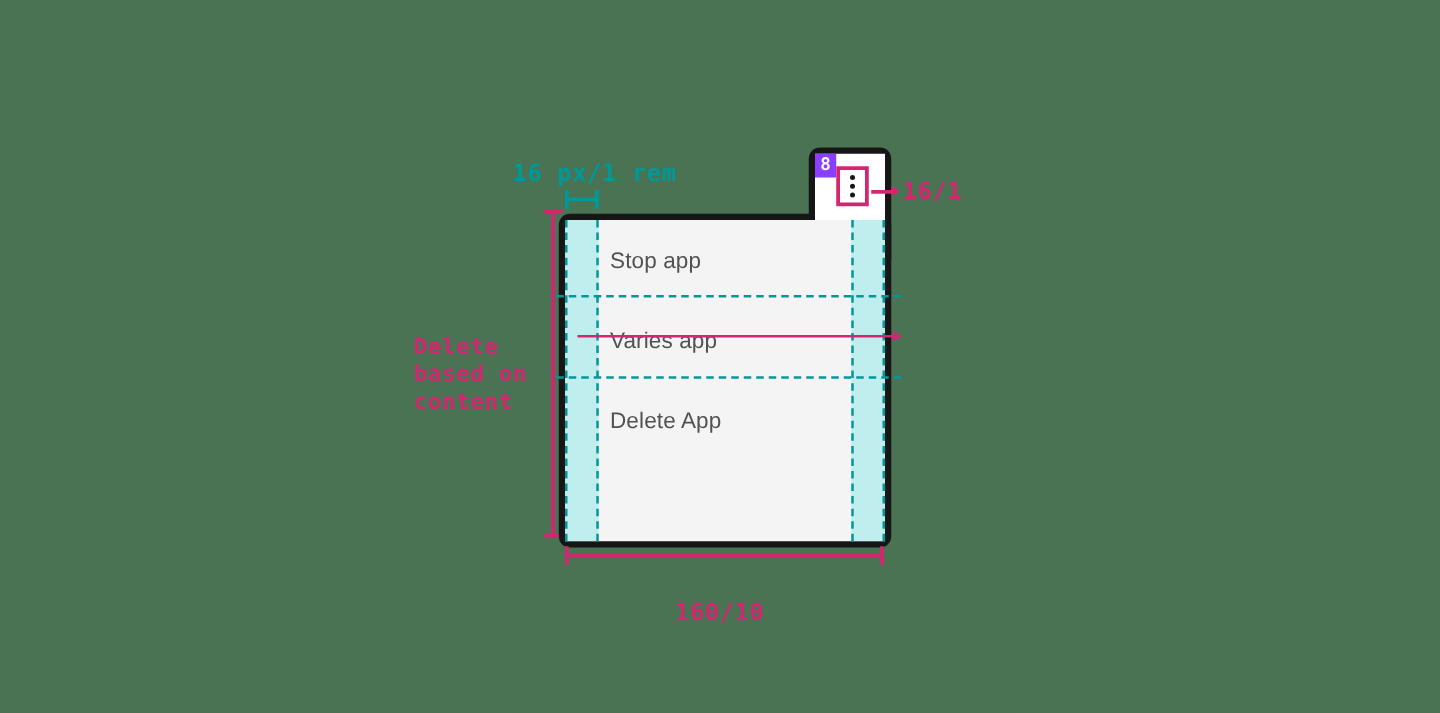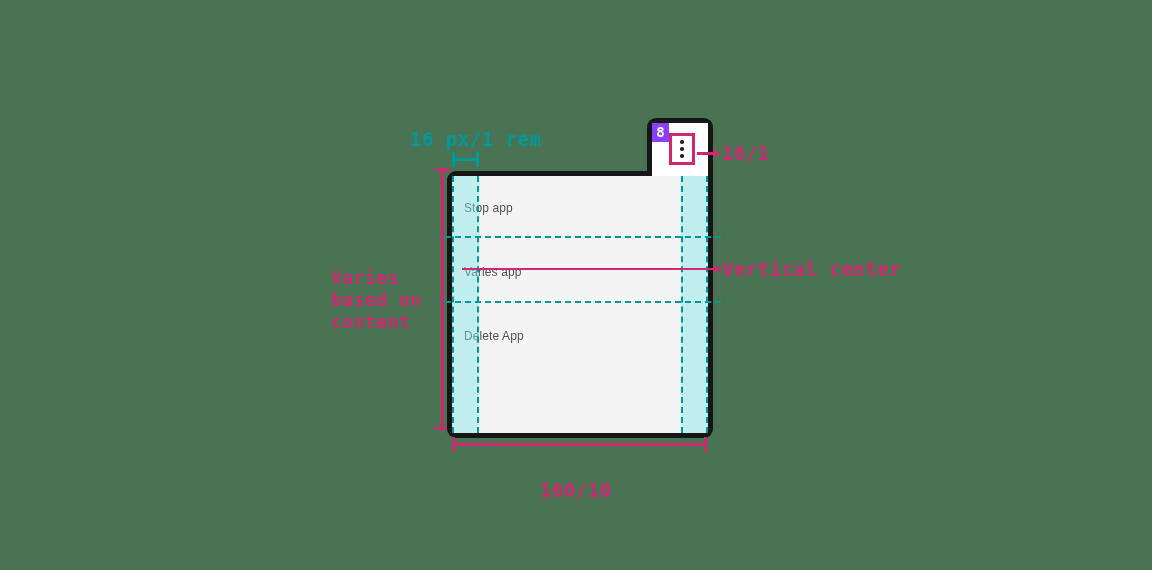--- a/index.html
+++ b/index.html
@@ -70,22 +70,22 @@
     height: 257px;
     background: #f4f4f4;
     overflow: hidden;
   }
 
   .menu-item {
     position: relative;
     height: 64px;
     line-height: 64px;
     box-sizing: border-box;
-    padding-left: 12px;
-    font-size: 12px;
+    padding-left: 36px;
+    font-size: 18px;
     color: #525252;
     letter-spacing: 0.1px;
     white-space: nowrap;
   }
   .menu-item.has-divider::after {
     content: "";
     position: absolute;
     left: 0;
     right: 0;
     bottom: 0;
@@ -307,21 +307,21 @@
   <div class="rem-bracket">
     <span class="cap l"></span>
     <span class="bar"></span>
     <span class="cap r"></span>
   </div>
 
   <div class="dim-v">
     <span class="tcap top"></span>
     <span class="tcap bot"></span>
   </div>
-  <div class="pink-label lbl-varies">Varies based on content</div>
+  <div class="pink-label lbl-varies">Delete based on content</div>
 
   <div class="menu-shell">
     <div class="frame-upper"></div>
     <div class="frame-lower"></div>
     <div class="notch-inner"></div>
 
     <div class="menu-surface">
       <div class="menu-item">Stop app</div>
       <div class="menu-item">Varies app</div>
       <div class="menu-item">Delete App</div>
@@ -340,21 +340,20 @@
     <span class="kebab-dots">
       <i></i>
         <i></i>
         <i></i>
     </span>
   </div>
   <div class="leader-kebab"></div>
   <div class="pink-label lbl-1601">16/1</div>
 
   <div class="center-line"></div>
-  <div class="pink-label lbl-vcenter">Vertical center</div>
 
   <div class="dim-h">
     <span class="tcap l"></span>
     <span class="tcap r"></span>
   </div>
   <div class="pink-label lbl-160-10">160/10</div>
 
 </div>
 
 </body></html>

